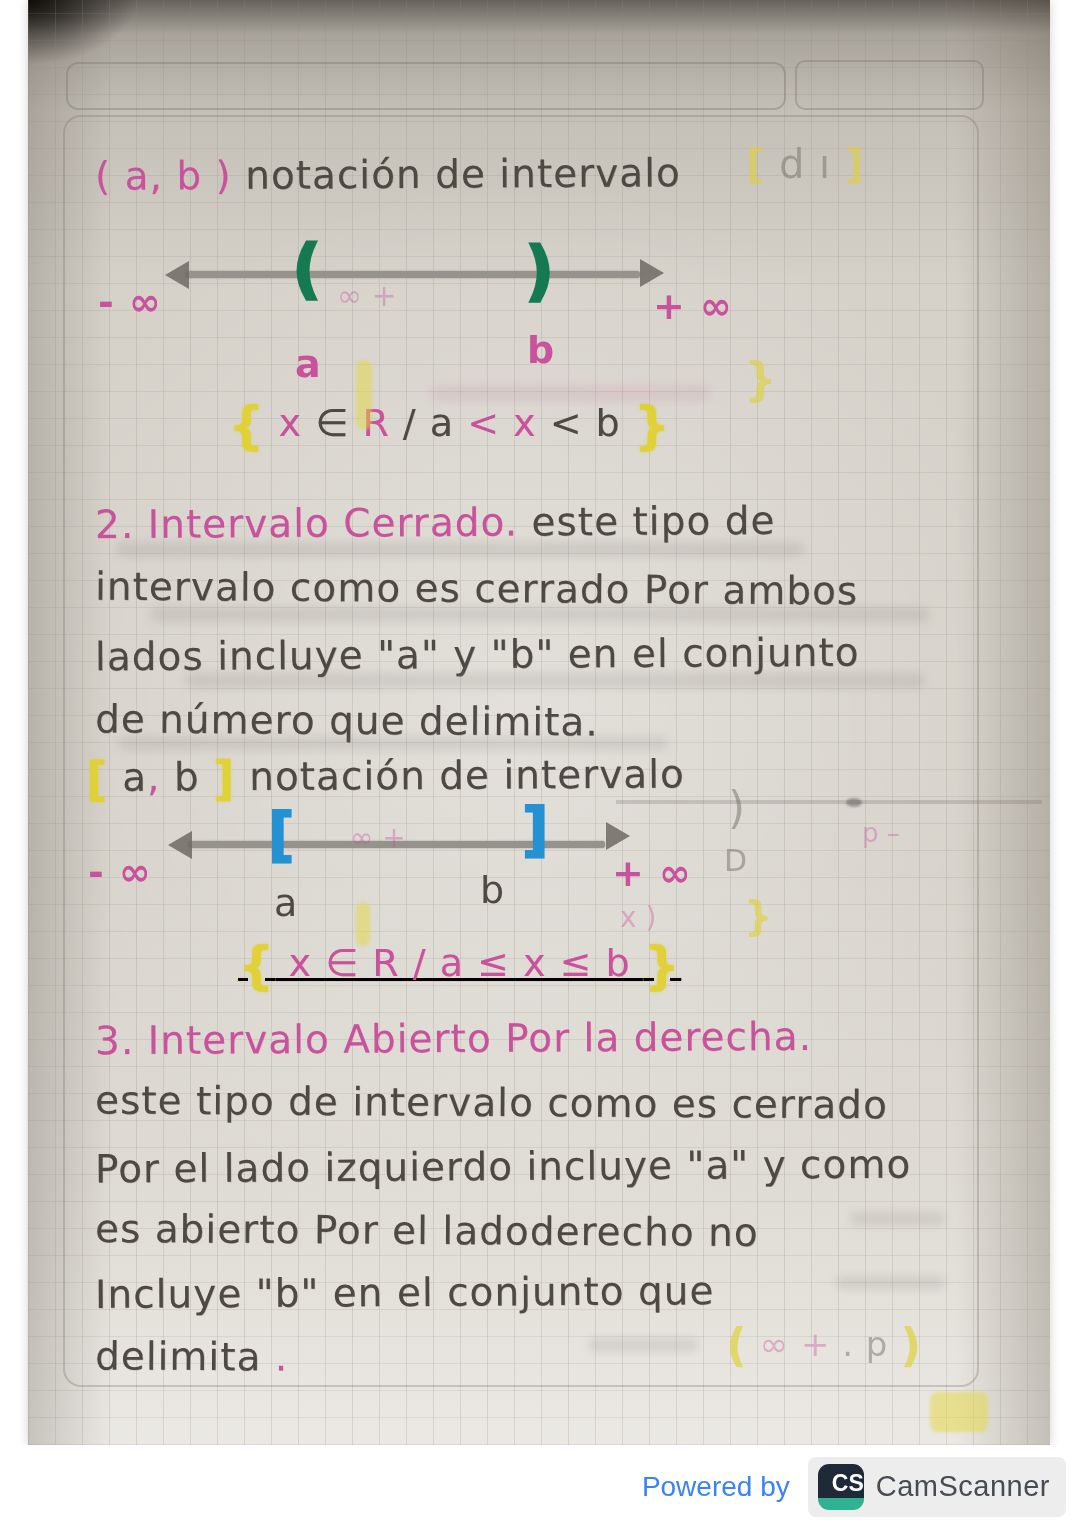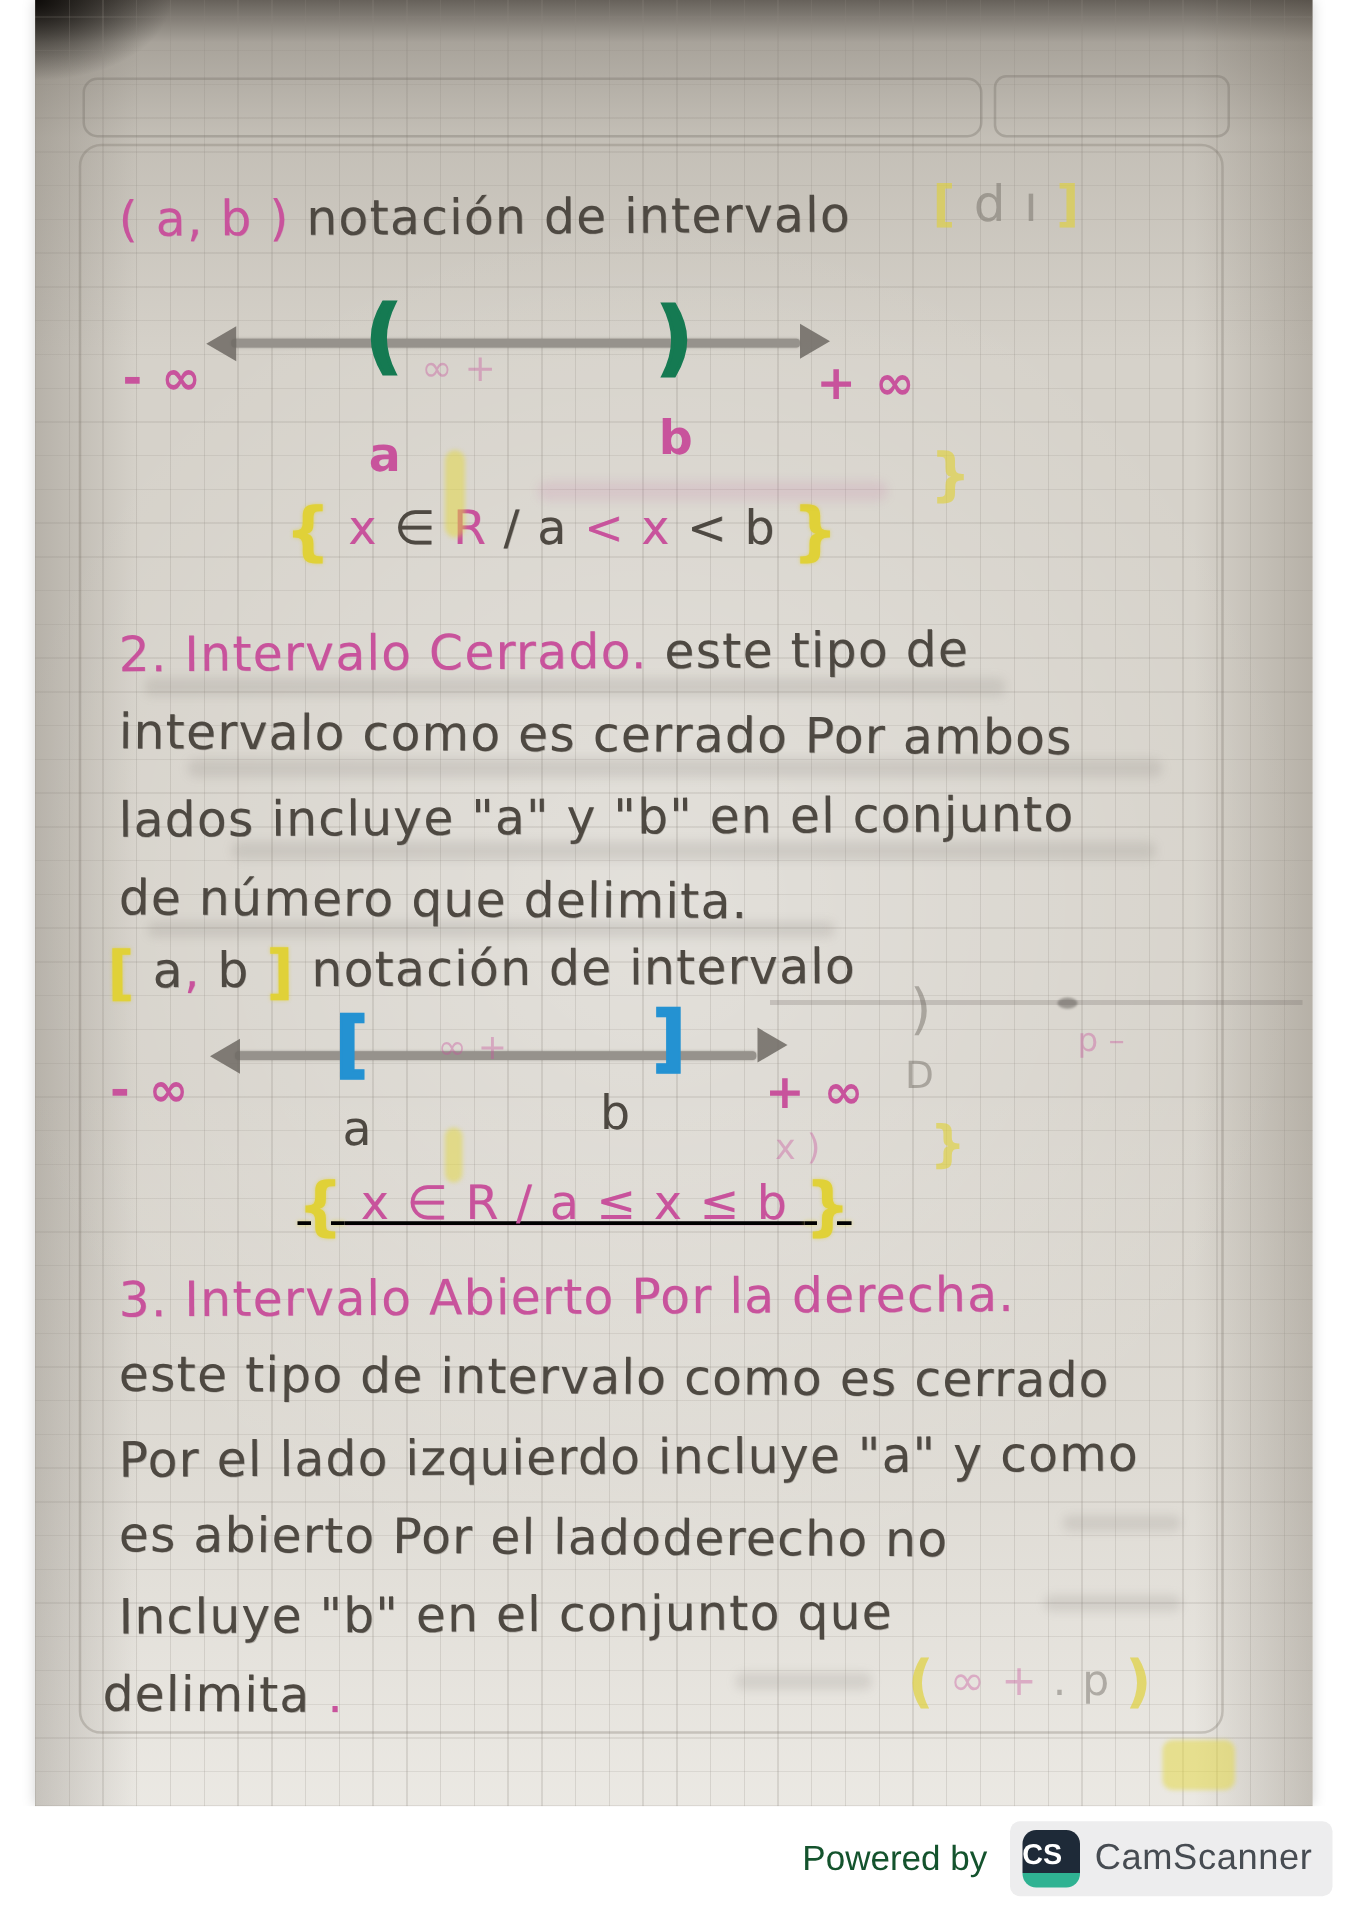--- a/index.html
+++ b/index.html
@@ -66,26 +66,26 @@
   .smudge.g{background:rgba(120,114,105,.16);}
   .smudge.p{background:rgba(195,110,160,.15);}
   .ymark{position:absolute;background:rgba(227,216,60,.5);filter:blur(1.5px);border-radius:8px;}
   .ghostline{position:absolute;height:4px;background:rgba(110,105,98,.25);}
   .ghostdot{position:absolute;width:16px;height:9px;background:rgba(80,76,70,.45);border-radius:50%;filter:blur(1px);}
 
   
   .footer{position:absolute;left:0;top:1445px;width:1080px;height:83px;background:#ffffff;
           display:flex;align-items:center;justify-content:flex-end;gap:18px;
           padding-right:14px;box-sizing:border-box;font-family:"Liberation Sans",sans-serif;}
-  .powered{color:#14532d;font-size:28px;}
+  .powered{color:#3b82f6;font-size:28px;}
   .badge{display:flex;align-items:center;gap:12px;background:#ededee;border-radius:8px;
          padding:7px 16px 7px 10px;cursor:pointer;}
   .cs-icon{width:46px;height:46px;border-radius:11px;flex:0 0 auto;
            background:linear-gradient(180deg,#1e2a38 0%,#1e2a38 74%,#2fb292 74%,#2fb292 100%);
-           display:flex;align-items:center;justify-content:flex-start;}
+           display:flex;align-items:center;justify-content:flex-end;}
   .cs-icon span{color:#fff;font-weight:bold;font-size:23px;transform:translateY(-3px);}
   .cs-name{color:#474c52;font-size:29px;font-weight:500;letter-spacing:.5px;}
 </style>
 </head>
 <body>
 
 <div class="canvas">
   <div class="photo">
     <div class="grid"></div>
 
@@ -147,21 +147,21 @@
     <div class="hand" style="left:210px;top:932px;font-size:38px;text-decoration:underline;"><span class="r-ybrace">{</span><span class="r-pink"> x ∈ R / a ≤ x ≤ b </span><span class="r-ybrace">}</span></div>
     <span class="ghost r-gyellow" style="left:716px;top:896px;font-size:40px;">}</span>
     <span class="ghost r-gpink" style="left:592px;top:904px;font-size:28px;">x )</span>
     <div class="ymark" style="left:328px;top:902px;width:14px;height:44px;"></div>
 
     <div class="hand tilt-a" style="left:67px;top:1014px;"><span class="r-pink">3.  Intervalo Abierto Por la derecha.</span></div>
     <div class="hand tilt-b" style="left:67px;top:1078px;"><span class="r-pencil">este tipo de intervalo como es cerrado</span></div>
     <div class="hand tilt-a" style="left:67px;top:1142px;"><span class="r-pencil">Por el lado izquierdo incluye "a" y como</span></div>
     <div class="hand tilt-b" style="left:67px;top:1206px;"><span class="r-pencil">es abierto Por el ladoderecho no</span></div>
     <div class="hand tilt-a" style="left:67px;top:1268px;"><span class="r-pencil">Incluye "b" en el conjunto que</span></div>
-    <div class="hand tilt-b" style="left:54px;top:1332px;"><span class="r-pencil">delimita</span><span class="r-pink"> .</span></div>
+    <div class="hand tilt-b" style="left:67px;top:1332px;"><span class="r-pencil">delimita</span><span class="r-pink"> .</span></div>
     <div class="smudge g" style="left:822px;top:1212px;width:95px;height:13px;"></div>
     <div class="smudge g" style="left:807px;top:1276px;width:110px;height:13px;"></div>
     <div class="smudge g" style="left:560px;top:1338px;width:110px;height:14px;"></div>
 
     <div class="hand" style="left:698px;top:1316px;font-size:34px;"><span class="r-gyellowbig">(</span><span class="r-gpink"> ∞ +</span><span class="r-gpencil"> . p </span><span class="r-gyellowbig">)</span></div>
     <div class="ymark" style="left:902px;top:1392px;width:58px;height:40px;"></div>
   </div>
 
   <div class="footer">
     <span class="powered">Powered by</span>

